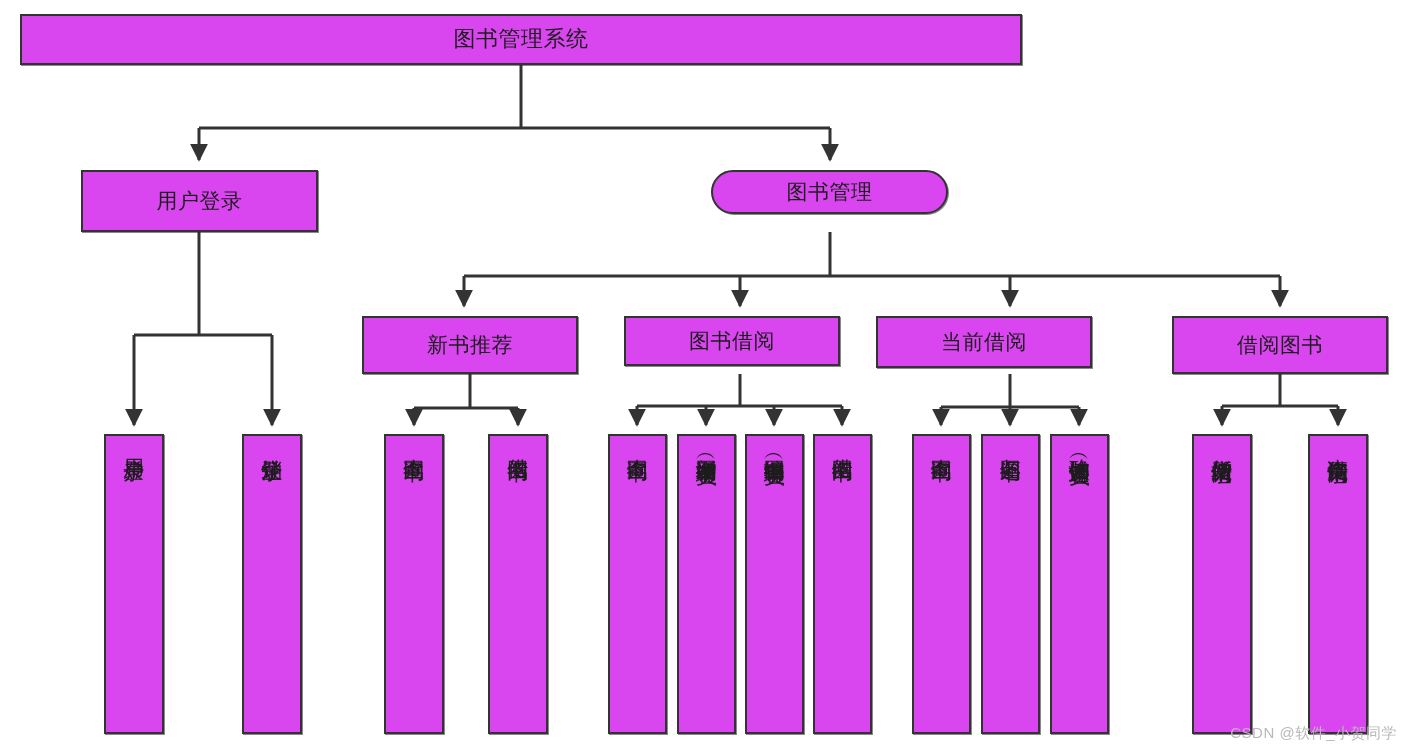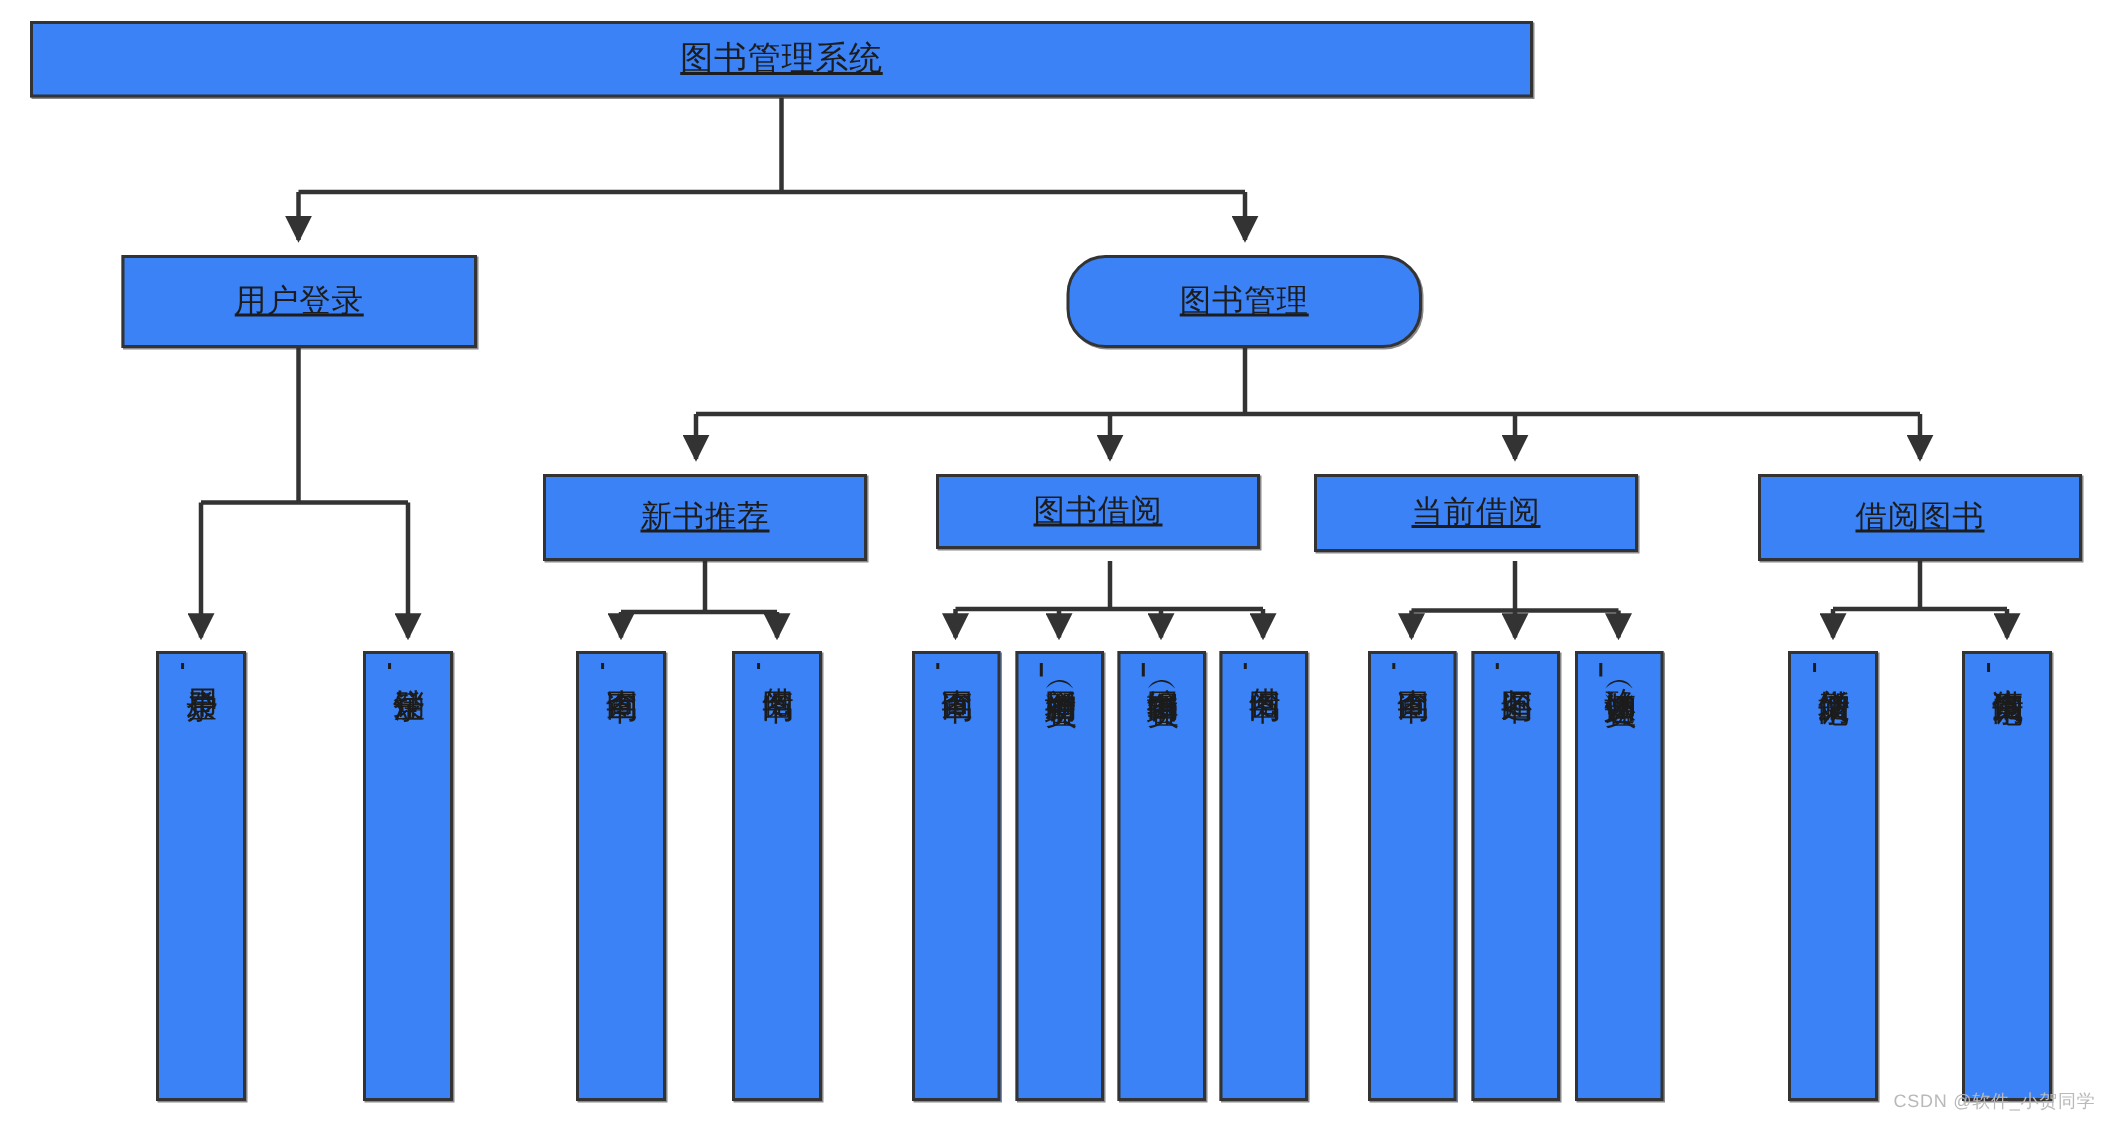--- a/index.html
+++ b/index.html
@@ -22,29 +22,28 @@
     position: absolute;
     left: 0;
     top: 0;
     width: 1405px;
     height: 747px;
     pointer-events: none;
   }
   .node {
     position: absolute;
     box-sizing: border-box;
-    background: #3b82f6;
+    background: #d946ef;
     border: 2px solid #333333;
     box-shadow: 1px 1px 0 0 rgba(40,40,40,0.55);
     display: flex;
     align-items: center;
     justify-content: center;
     color: #1c1c1c;
     z-index: 2;
-    text-decoration: underline;
   }
   .node .label {
     display: block;
     text-align: center;
     line-height: 1.12;
     letter-spacing: 0.5px;
   }
   .node.horiz .label {
     writing-mode: horizontal-tb;
     font-size: 21px;
@@ -62,21 +61,21 @@
     text-orientation: upright;
     font-size: 21px;
     line-height: 1.02;
     letter-spacing: 1px;
     white-space: nowrap;
   }
   .watermark {
     position: absolute;
     right: 8px;
     bottom: 4px;
-    font-size: 12px;
+    font-size: 15px;
     color: #b9b9b9;
     letter-spacing: 0.5px;
     z-index: 5;
     user-select: none;
     white-space: nowrap;
   }
 </style>
 </head>
 <body>
 
@@ -133,21 +132,21 @@
   </svg>
 
   <div class="node horiz root" style="left:20px; top:14px; width:1002px; height:51px;">
     <span class="label">图书管理系统</span>
   </div>
 
   <div class="node horiz" style="left:81px; top:170px; width:237px; height:62px;">
     <span class="label">用户登录</span>
   </div>
 
-  <div class="node horiz" style="left:711px; top:170px; width:237px; height:62px;border-radius:26px;">
+  <div class="node horiz" style="left:711px; top:170px; width:237px; height:44px;border-radius:26px;">
     <span class="label">图书管理</span>
   </div>
 
   <div class="node horiz" style="left:362px; top:316px; width:216px; height:58px;justify-content:center;">
     <span class="label">新书推荐</span>
   </div>
 
   <div class="node horiz" style="left:624px; top:316px; width:216px; height:50px;">
     <span class="label">图书借阅</span>
   </div>

